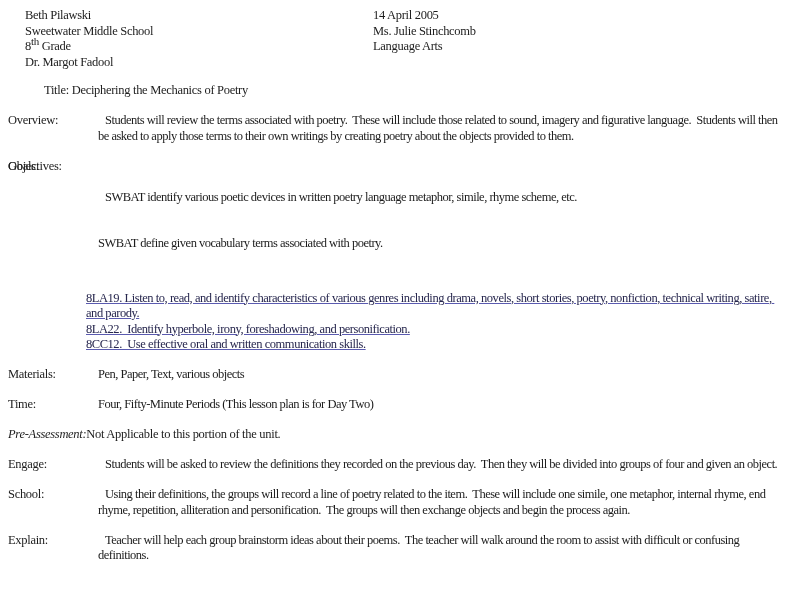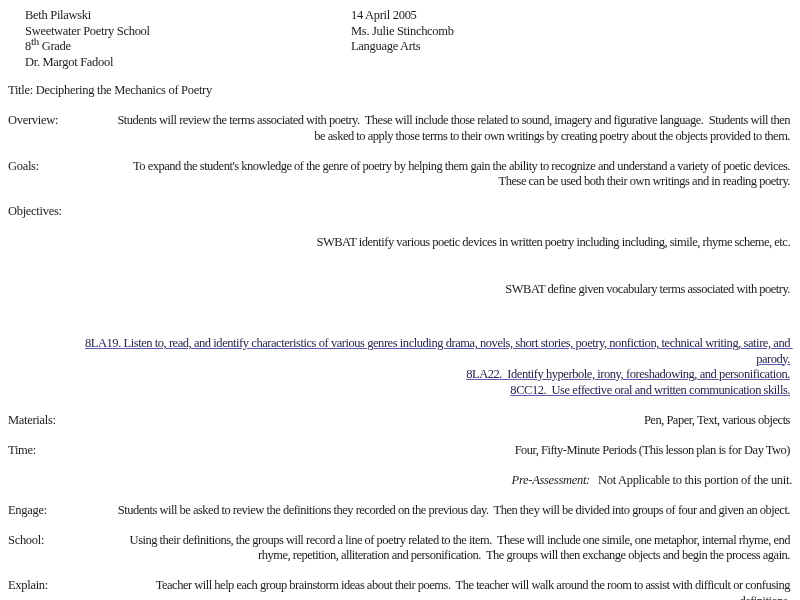--- a/index.html
+++ b/index.html
@@ -18,27 +18,26 @@
     letter-spacing: -0.3px;
   }
   .doc {
     position: relative;
     padding: 8px 8px 0 8px;
   }
   .header { position: relative; margin-left: 17px; }
   .header-right {
     position: absolute;
     top: 0;
-    left: 326px;
+    left: 348px;
   }
-  .title { margin-top: 13px; }
+  .title { margin-top: 13px; margin-left: 36px; }
   .section {
     position: relative;
     margin-top: 14.5px;
-    text-align: right;
   }
   .section .label {
     position: absolute;
     left: 0;
     top: 0;
     white-space: nowrap;
   }
   .section .body {
     margin-left: 90px;
     margin-right: 2px;
@@ -47,26 +46,25 @@
     letter-spacing: -0.5px;
   }
   .section .body.no-indent { text-indent: 0; }
   .section .body.short { }
   .obj-line2 { text-indent: 0; }
   .section.flow .label {
     position: static;
     font-style: italic;
   }
   .section.flow .flow-text {
-    margin-left: 8px;
     white-space: pre-wrap;
   }
   .curricular { margin-top: 8px; }
   .curricular .heading { margin-left: 0; }
-  .standards { margin-left: 60px; margin-right: 2px; }
+  .standards { margin-left: 78px; margin-right: 2px; }
   .standard {
     color: var(--std-text, #26264d);
     text-decoration: underline;
     text-decoration-color: var(--std-underline, #5b5bb0);
     letter-spacing: -0.45px;
     white-space: pre-wrap;
   }
   sup {
     font-size: 11px;
     line-height: 0;
@@ -74,47 +72,46 @@
   }
 </style>
 </head>
 <body style="color: rgb(28, 28, 28); background: rgb(255, 255, 255);">
 
 <div class="doc">
 
   <div class="header">
     <div class="header-left">
       <div>Beth Pilawski</div>
-      <div>Sweetwater Poetry School</div>
+      <div>Sweetwater Middle School</div>
       <div><span>8</span><sup>th</sup><span> Grade</span></div>
       <div>Dr. Margot Fadool</div>
     </div>
     <div class="header-right">
       <div>14 April 2005</div>
       <div>Ms. Julie Stinchcomb</div>
       <div>Language Arts</div>
     </div>
   </div>
 
   <div class="title">Title: Deciphering the Mechanics of Poetry</div>
 
   <div class="section">
     <span class="label">Overview:</span>
     <div class="body">Students will review the terms associated with poetry.  These will include those related to sound, imagery and figurative language.  Students will then be asked to apply those terms to their own writings by creating poetry about the objects provided to them.</div>
   </div>
 
   <div class="section">
     <span class="label">Goals:</span>
-    <div class="body">To expand the student's knowledge of the genre of poetry by helping them gain the ability to recognize and understand a variety of poetic devices. These can be used both their own writings and in reading poetry.</div>
   </div>
 
   <div class="section">
     <span class="label">Objectives:</span>
     <div class="body">
-      <div>SWBAT identify various poetic devices in written poetry including including, simile, rhyme scheme, etc.</div>
+      <div>SWBAT identify various poetic devices in written poetry language metaphor, simile, rhyme scheme, etc.</div>
       <div class="obj-line2">SWBAT define given vocabulary terms associated with poetry.</div>
     </div>
   </div>
 
   <div class="section curricular">
     <div class="standards">
       <div class="standard">8LA19. Listen to, read, and identify characteristics of various genres including drama, novels, short stories, poetry, nonfiction, technical writing, satire, and parody.</div>
       <div class="standard">8LA22.  Identify hyperbole, irony, foreshadowing, and personification.</div>
       <div class="standard">8CC12.  Use effective oral and written communication skills.</div>
     </div>

